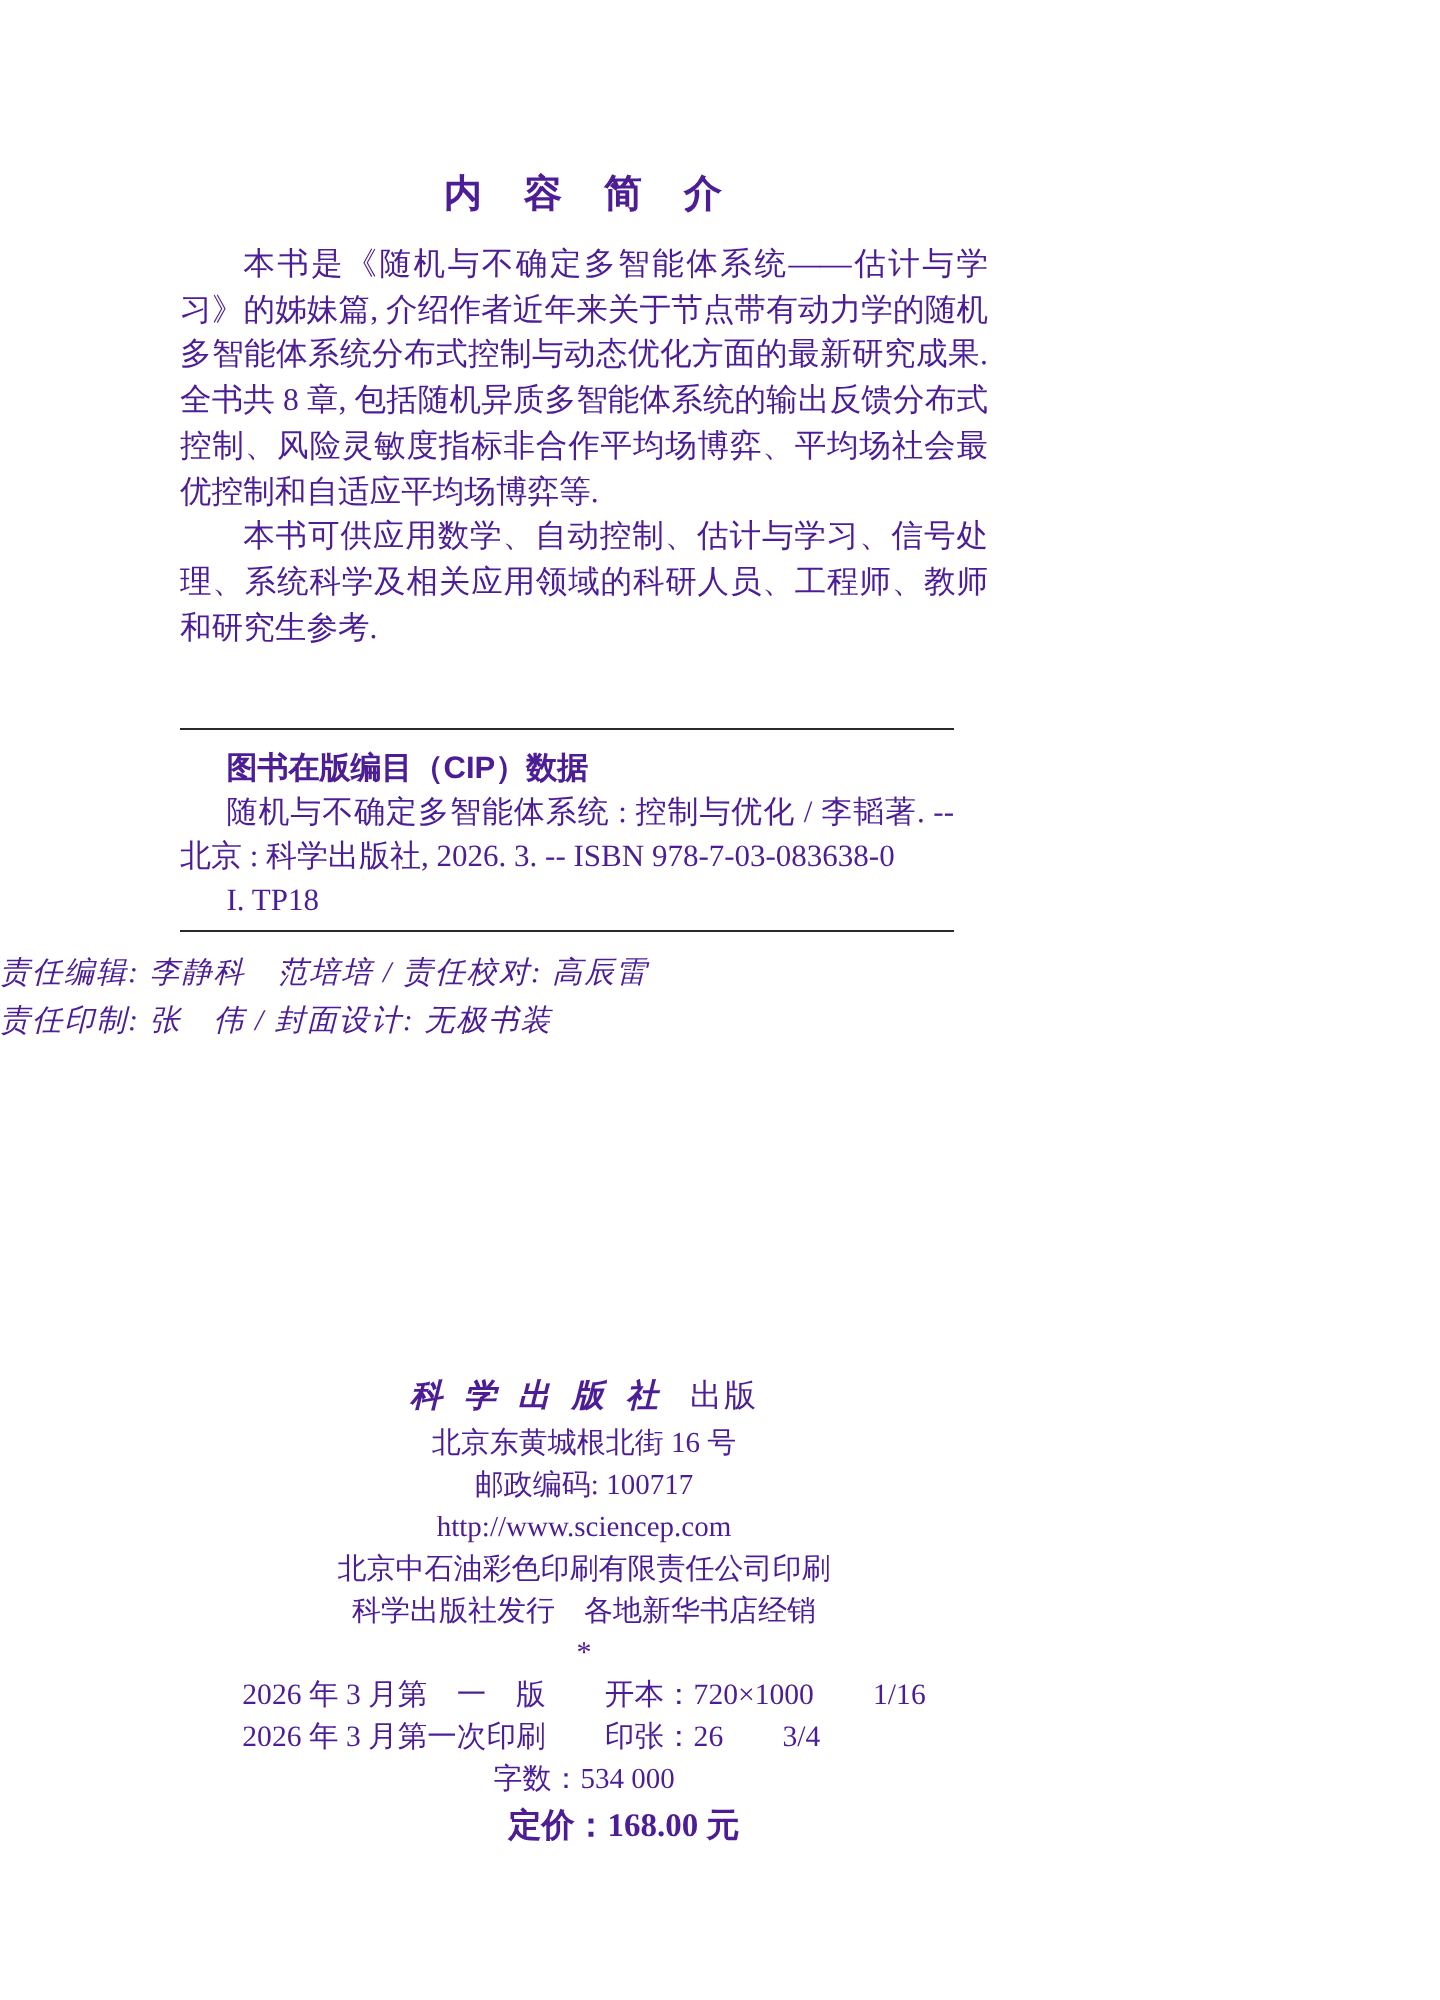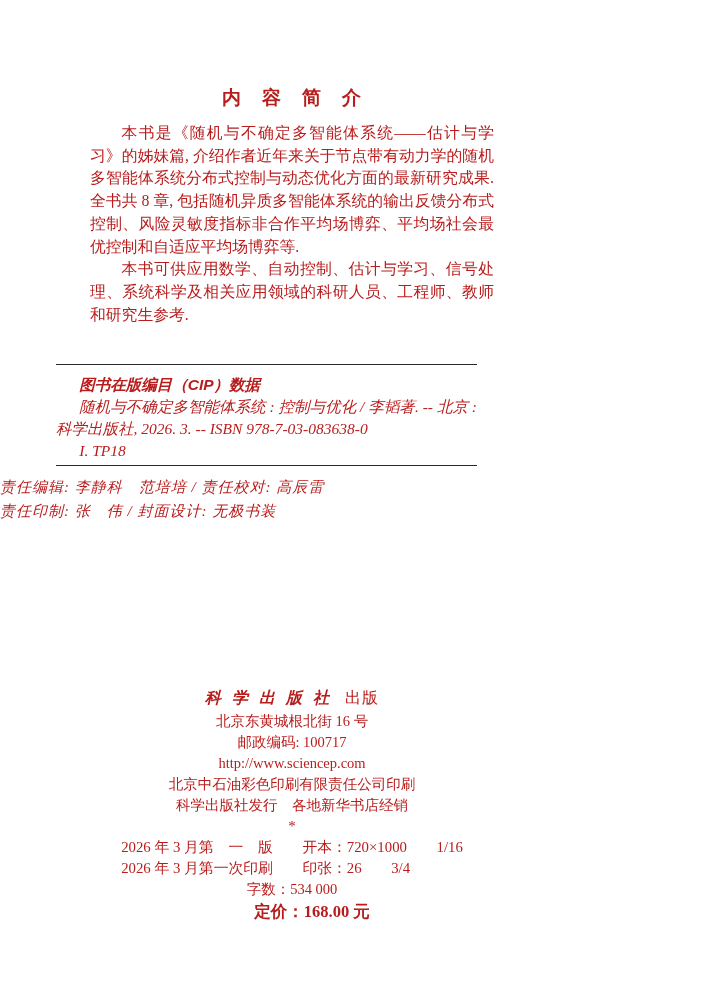--- a/index.html
+++ b/index.html
@@ -1,21 +1,21 @@
 <!DOCTYPE html>
 <html><head>
 <meta charset="utf-8">
 <style>
   html, body { margin: 0; padding: 0; background: #ffffff; }
   .page {
     position: relative;
     width: 584px;
     height: 1000px;
     background: #ffffff;
-    color: #b91c1c;
+    color: #4c1d95;
     font-family: "Liberation Serif", serif;
     overflow: hidden;
   }
   
   .intro-title {
     margin: 88px 0 0 0;
     text-align: center;
     font-family: "Liberation Sans", sans-serif;
     font-weight: bold;
     font-size: 19px;
@@ -25,22 +25,21 @@
   .intro-body {
     margin: 15px 90px 0 90px;   
     font-size: 15.8px;
     line-height: 22.7px;
     text-align: justify;
   }
   .intro-body p { margin: 0; text-indent: 2em; }
 
   
   .cip-block {
-    margin: 0 107px 0 56px;    
-    font-style: italic;
+    margin: 0 107px 0 90px;    
   }
   .rule {
     border: none;
     border-top: 1.5px solid #2a2a2a;
     margin: 0;
   }
   .rule-top { margin-top: 38px; }
   .cip-heading {
     margin: 9px 0 0 0;
     text-indent: 1.5em;

